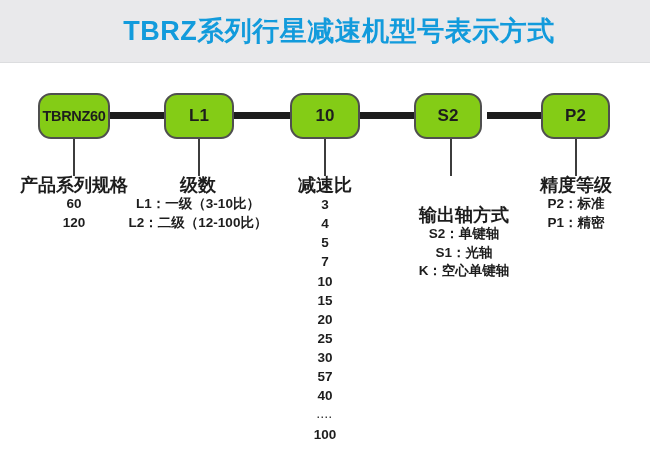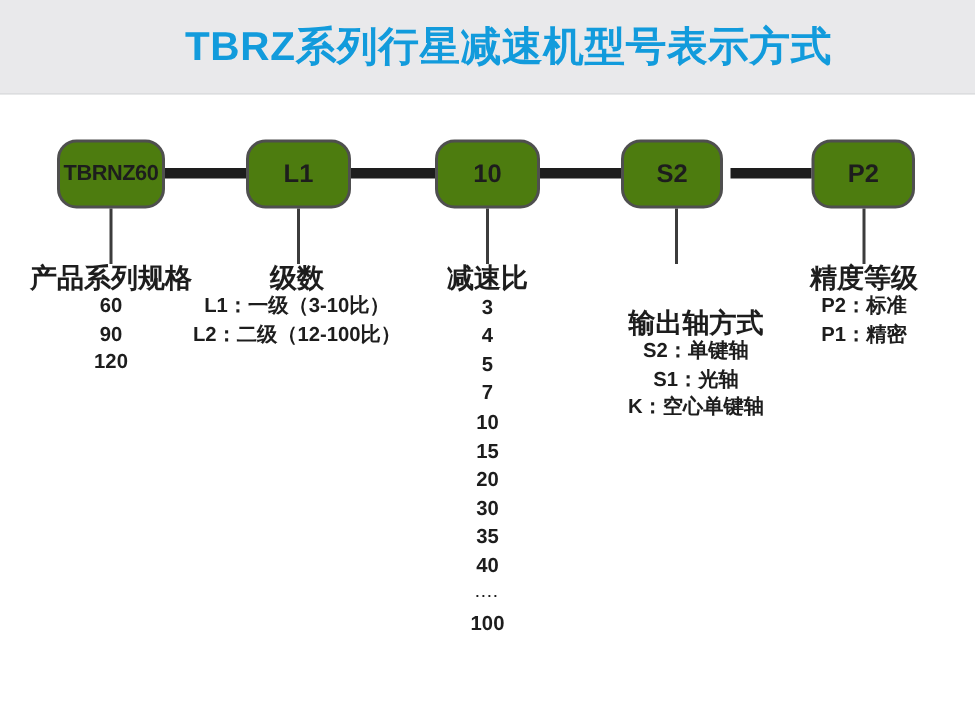--- a/index.html
+++ b/index.html
@@ -12,21 +12,21 @@
     position:absolute; top:0; left:0; width:650px; height:63px;
     background:#e9e9eb; border-bottom:1px solid #dcdddf;
     display:flex; align-items:center; justify-content:center; box-sizing:border-box;padding-left:28px;
   }
   .title {
     margin:0; font-size:27px; font-weight:bold; color:#129bdc; letter-spacing:.5px;
   }
   
   .mbox {
     position:absolute; top:93px; height:46px; box-sizing:border-box;
-    border:2px solid #4f4f4f; border-radius:13px; background:#4d7c0f;
+    border:2px solid #4f4f4f; border-radius:13px; background:#84cc16;
     display:flex; align-items:center; justify-content:center;
     font-weight:bold; font-size:17px; color:#1d1d1d;
   }
   .mbox.condensed { font-size:14.5px; letter-spacing:-.3px; }
   
   .hline { position:absolute; top:112px; height:7px; background:#1d1d1d; }
   
   .vline { position:absolute; top:139px; height:37px; width:1.5px; background:#3c3c3c; }
   
   .col {
@@ -67,41 +67,41 @@
 
     <div class="vline" style="left:73px"></div>
     <div class="vline" style="left:198px"></div>
     <div class="vline" style="left:324px"></div>
     <div class="vline" style="left:450px"></div>
     <div class="vline" style="left:575px"></div>
 
     <div class="col c1">
       <div class="col-header">产品系列规格</div>
       <div class="item">60</div>
-      <div class="item">90</div>
       <div class="item">120</div>
     </div>
 
     <div class="col c2">
       <div class="col-header">级数</div>
       <div class="item">L1：一级（3-10比）</div>
       <div class="item">L2：二级（12-100比）</div>
     </div>
 
     <div class="col c3 ratio">
       <div class="col-header">减速比</div>
       <div class="item">3</div>
       <div class="item">4</div>
       <div class="item">5</div>
       <div class="item">7</div>
       <div class="item">10</div>
       <div class="item">15</div>
       <div class="item">20</div>
+      <div class="item">25</div>
       <div class="item">30</div>
-      <div class="item">35</div>
+      <div class="item">57</div>
       <div class="item">40</div>
       <div class="item dots">....</div>
       <div class="item">100</div>
     </div>
 
     <div class="col c4">
       <div class="col-header">输出轴方式</div>
       <div class="item">S2：单键轴</div>
       <div class="item">S1：光轴</div>
       <div class="item">K：空心单键轴</div>

